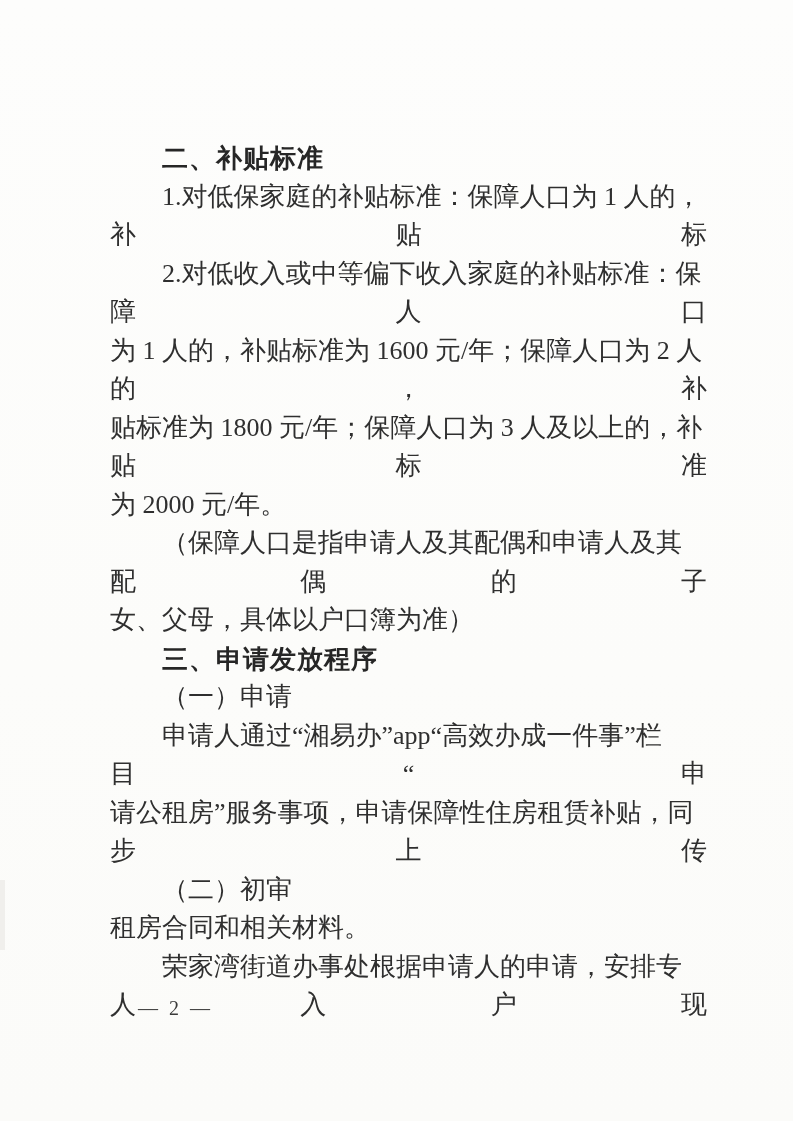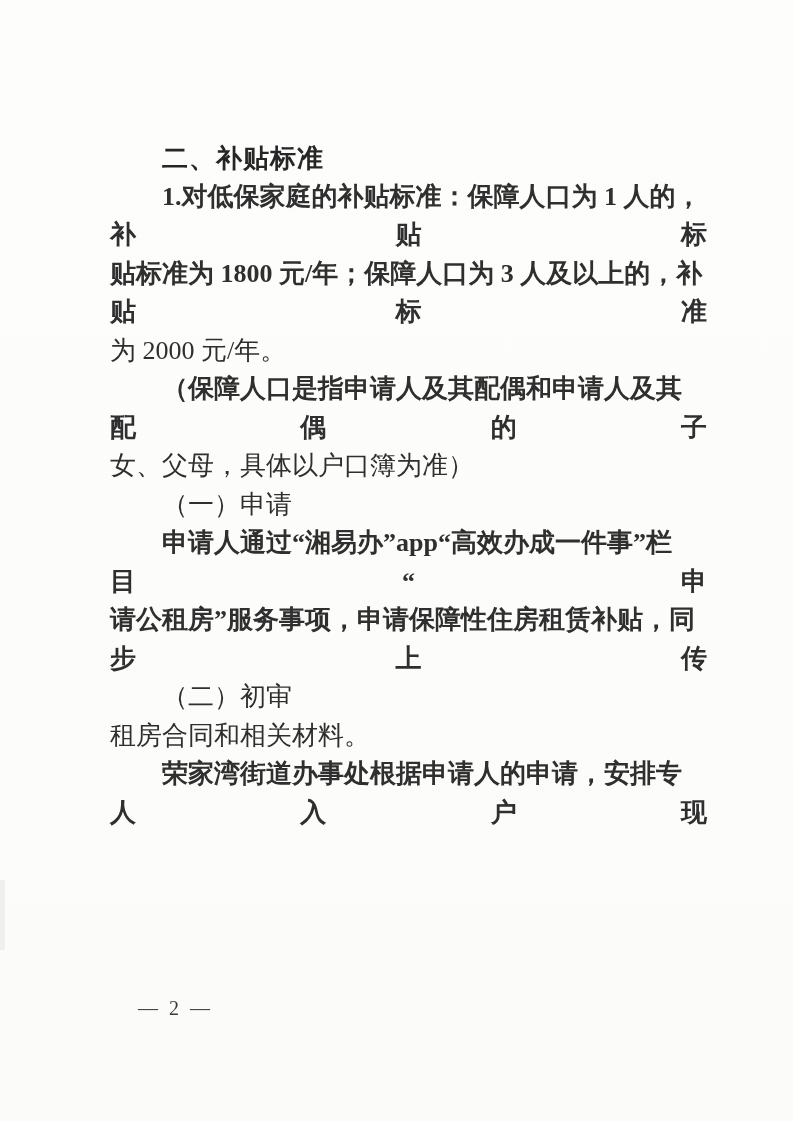--- a/index.html
+++ b/index.html
@@ -19,21 +19,21 @@
     top: 139px;
     width: 597px;
     font-size: 26px;
     line-height: 38.5px;
   }
   .line {
     text-align: left;
     text-align-last: left;
     white-space: normal;
   }
-  .line.j { text-align-last: justify; font-weight: bold; }
+  .line.j { text-align-last: justify; }
   .line.i { text-indent: 2em; }
   .line.h {
     font-family: "Liberation Sans", "DejaVu Sans", sans-serif;
     font-weight: bold;
     color: #262626;
     letter-spacing: 1px;
   }
   .pagenum {
     position: absolute;
     left: 138px;
@@ -52,24 +52,27 @@
 </style>
 </head>
 <body>
 
 <div class="page">
   <div class="scan-edge"></div>
 
   <div class="textblock">
     <div class="line h i">二、补贴标准</div>
     <div class="line i j">1.对低保家庭的补贴标准：保障人口为 1 人的，补贴标</div>
+    <div class="line i j">2.对低收入或中等偏下收入家庭的补贴标准：保障人口</div>
+    <div class="line j">为 1 人的，补贴标准为 1600 元/年；保障人口为 2 人的，补</div>
     <div class="line j">贴标准为 1800 元/年；保障人口为 3 人及以上的，补贴标准</div>
     <div class="line">为 2000 元/年。</div>
     <div class="line i j">（保障人口是指申请人及其配偶和申请人及其配偶的子</div>
     <div class="line">女、父母，具体以户口簿为准）</div>
+    <div class="line h i">三、申请发放程序</div>
     <div class="line i">（一）申请</div>
     <div class="line i j">申请人通过“湘易办”app“高效办成一件事”栏目“申</div>
     <div class="line j">请公租房”服务事项，申请保障性住房租赁补贴，同步上传</div>
     <div class="line i">（二）初审</div>
     <div class="line">租房合同和相关材料。</div>
     <div class="line i j">荣家湾街道办事处根据申请人的申请，安排专人入户现</div>
 
   </div>
 
   <div class="pagenum">— 2 —</div>

